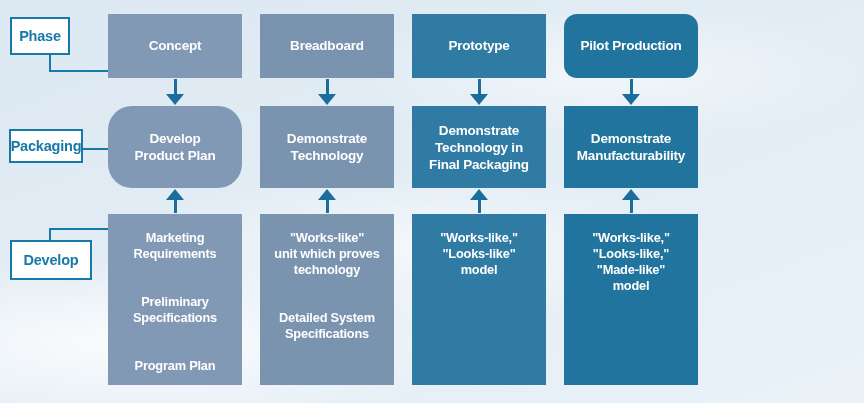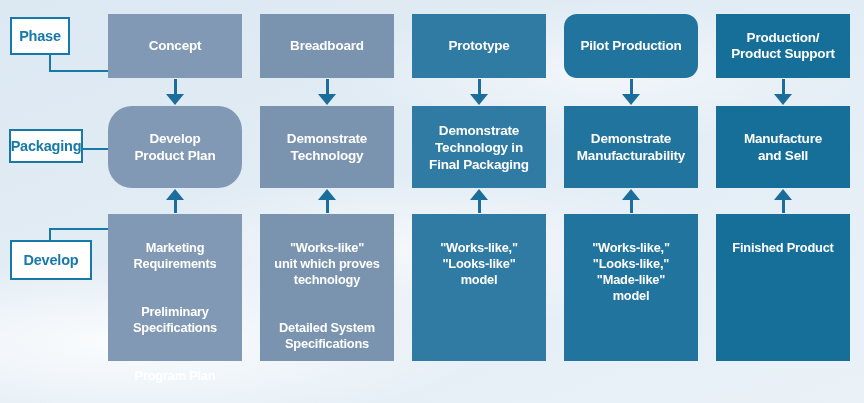--- a/index.html
+++ b/index.html
@@ -40,21 +40,21 @@
   .box{
     position:absolute;left:0;width:134px;box-sizing:border-box;
     color:var(--box-text-color,#fff);
     font-weight:bold;text-align:center;
     white-space:pre-line;
   }
   .box.phase{top:14px;height:64px;display:flex;align-items:center;justify-content:center;
     font-size:13.5px;line-height:16px;letter-spacing:-0.2px;}
   .box.objective{top:106px;height:82px;display:flex;align-items:center;justify-content:center;
     font-size:13.5px;line-height:17px;letter-spacing:-0.2px;}
-  .box.output{top:214px;height:147px;padding-top:10px;
+  .box.output{top:214px;height:171px;
     font-size:12.8px;line-height:16px;letter-spacing:-0.2px;}
   .box.output p{margin:0 0 16px 0;white-space:pre-line;}
   
   .arrow{position:absolute;left:50%;transform:translateX(-50%);
     display:flex;flex-direction:column;align-items:center;}
   .arrow .stem{display:block;width:3px;background:var(--arrow-color,#1b6d9c);}
   .arrow .head{display:block;width:0;height:0;}
   .arrow.down{top:79px;height:27px;}
   .arrow.down .stem{height:15px;}
   .arrow.down .head{border-left:9px solid transparent;border-right:9px solid transparent;
@@ -176,35 +176,14 @@
         <i class="stem"></i>
       </div>
     <div class="box output" style="background-color: rgb(33, 116, 157);">
       <p>"Works-like,"
 "Looks-like,"
 "Made-like"
 model</p>
     </div>
   </div>
 
-  <div class="col c5">
-    <div class="box phase" style="background-color: rgb(22, 111, 153);">
-      <span>Production/
-Product Support</span>
-    </div>
-    <div class="arrow down">
-        <i class="stem"></i>
-        <i class="head"></i>
-      </div>
-    <div class="box objective" style="background-color: rgb(22, 111, 153);">
-      <span>Manufacture
-and Sell</span>
-    </div>
-    <div class="arrow up">
-        <i class="head"></i>
-        <i class="stem"></i>
-      </div>
-    <div class="box output" style="background-color: rgb(22, 111, 153);">
-      <p>Finished Product</p>
-    </div>
-  </div>
 
 </div>
 
 </body></html>

